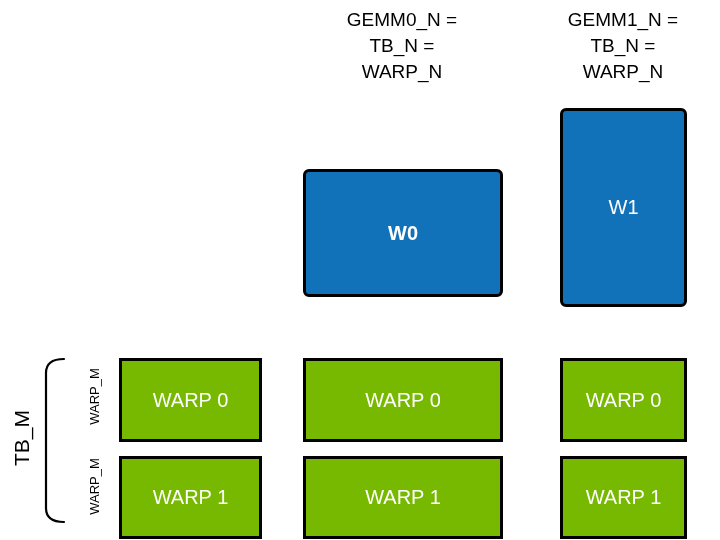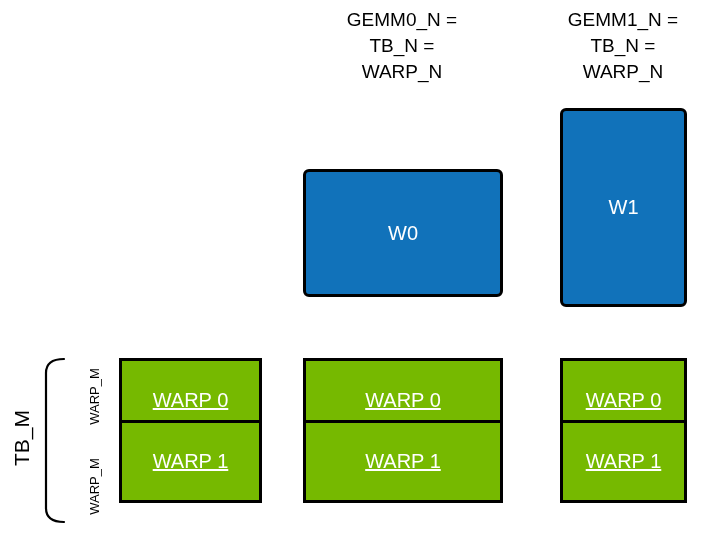--- a/index.html
+++ b/index.html
@@ -38,31 +38,31 @@
     position: absolute;
     box-sizing: border-box;
     border: 3px solid var(--border);
     display: flex;
     align-items: center;
     justify-content: center;
     color: var(--text_light);
     font-size: 20px;
   }
   .tile.blue { background: var(--blue); border-radius: 6px; }
-  .tile.green { background: var(--green); text-decoration: underline; }
+  .tile.green { background: var(--green); }
 
-  #w0 { left: 303px; top: 169px; width: 200px; height: 128px; }
+  #w0 { left: 303px; top: 169px; width: 200px; height: 128px; font-weight: bold; }
   #w1 { left: 560px; top: 108px; width: 127px; height: 199px; }
 
   
   .col0 { left: 119px; width: 143px; }
   .col1 { left: 303px; width: 200px; }
   .col2 { left: 560px; width: 127px; }
   .row0 { top: 358px; height: 84px; }
-  .row1 { top: 420px; height: 83px; }
+  .row1 { top: 456px; height: 83px; }
 
   .vlabel {
     position: absolute;
     transform: rotate(-90deg);
     transform-origin: center center;
     white-space: nowrap;
     color: var(--text_dark);
   }
   #tbm-label   { font-size: 21px; left: -10px; top: 426px; width: 64px; text-align: center; }
   #warpm-top   { font-size: 13px; left: 64px;  top: 389px; width: 60px; text-align: center; }

